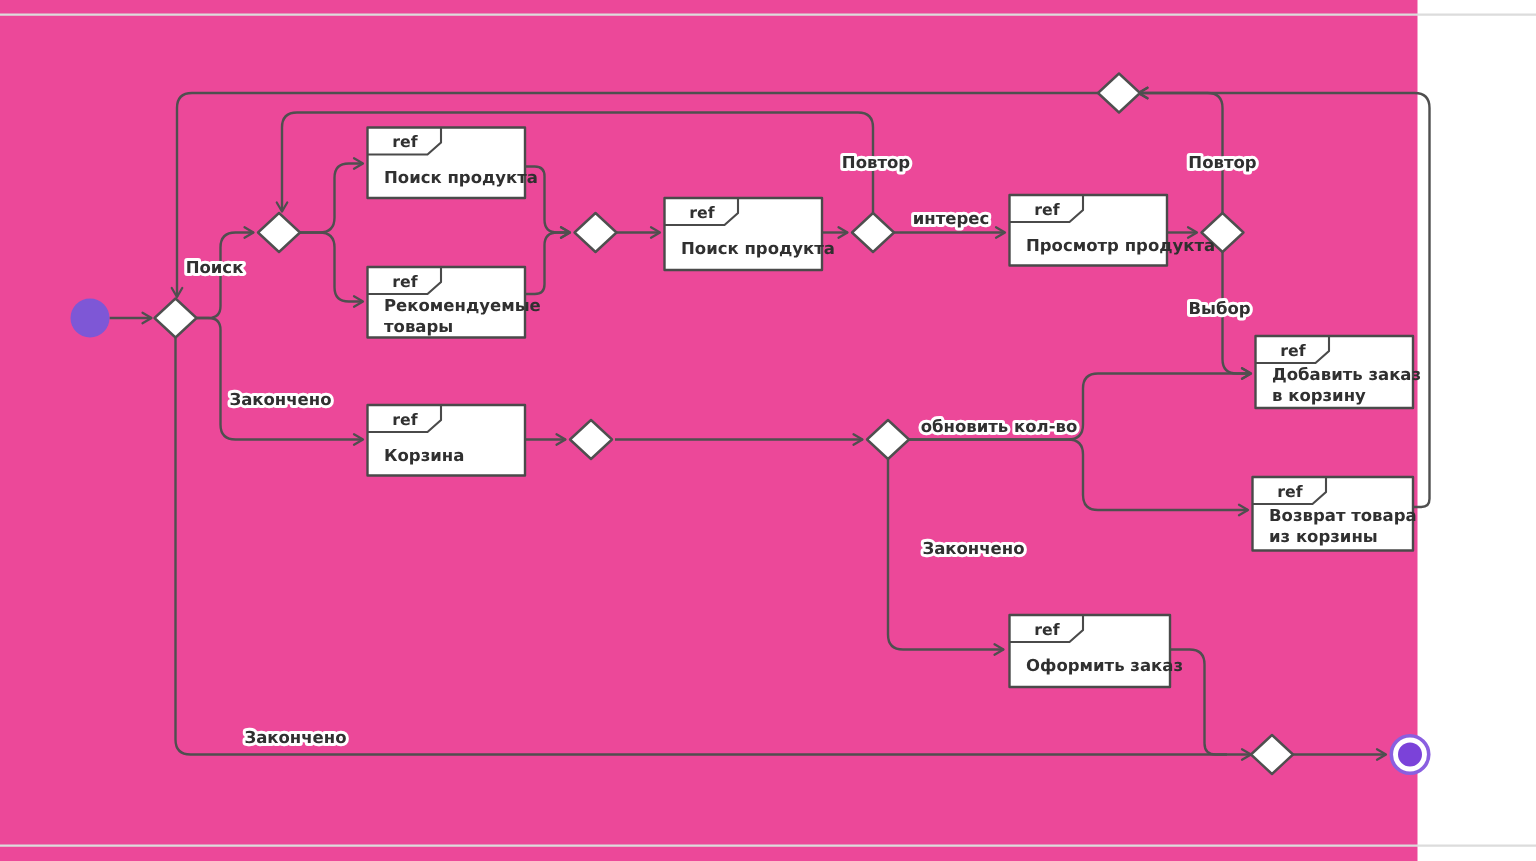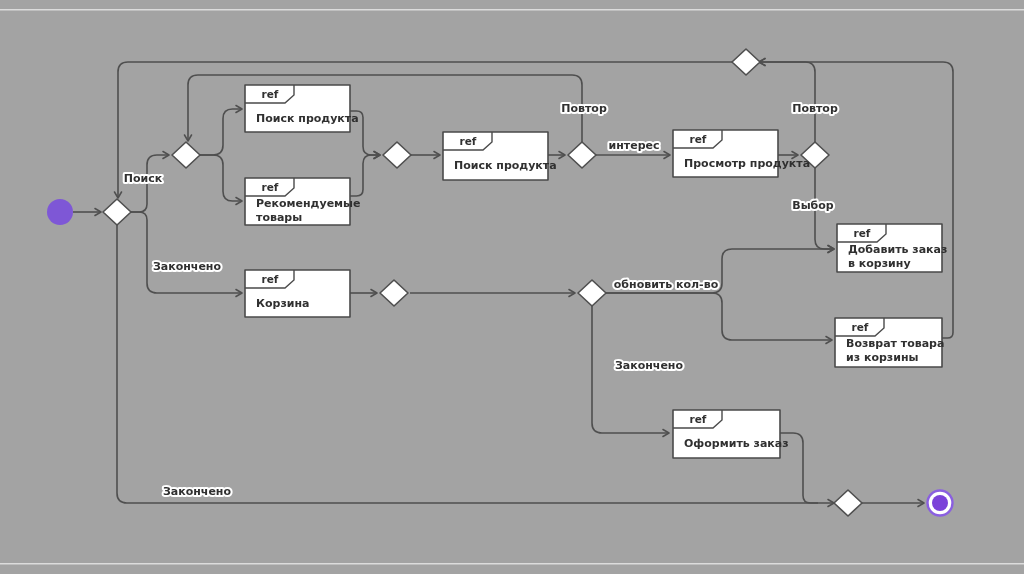--- a/index.html
+++ b/index.html
@@ -1,17 +1,17 @@
 <!DOCTYPE html>
 <html><head>
 <meta charset="utf-8">
 <style>
   html,body{margin:0;padding:0;background:#ffffff;width:1024px;height:574px;overflow:hidden;}
   body{font-family:"DejaVu Sans","Liberation Sans",sans-serif;}
-  #stage{position:relative;width:1024px;height:574px;background:#a3a3a3;}
+  #stage{position:relative;width:945px;height:574px;background:#ec4899;}
   svg{display:block;}
   .box-rect{fill:#ffffff;stroke-linejoin:round;}
   .box-title{font-family:"DejaVu Sans","Liberation Sans",sans-serif;font-size:11px;font-weight:600;}
   .ref-label{font-family:"DejaVu Sans","Liberation Sans",sans-serif;font-size:10.5px;font-weight:700;}
   .edge-label{font-family:"DejaVu Sans","Liberation Sans",sans-serif;font-size:11px;font-weight:700;
               paint-order:stroke;stroke:#ffffff;stroke-width:4px;stroke-linejoin:round;}
 </style>
 </head>
 <body>
 

